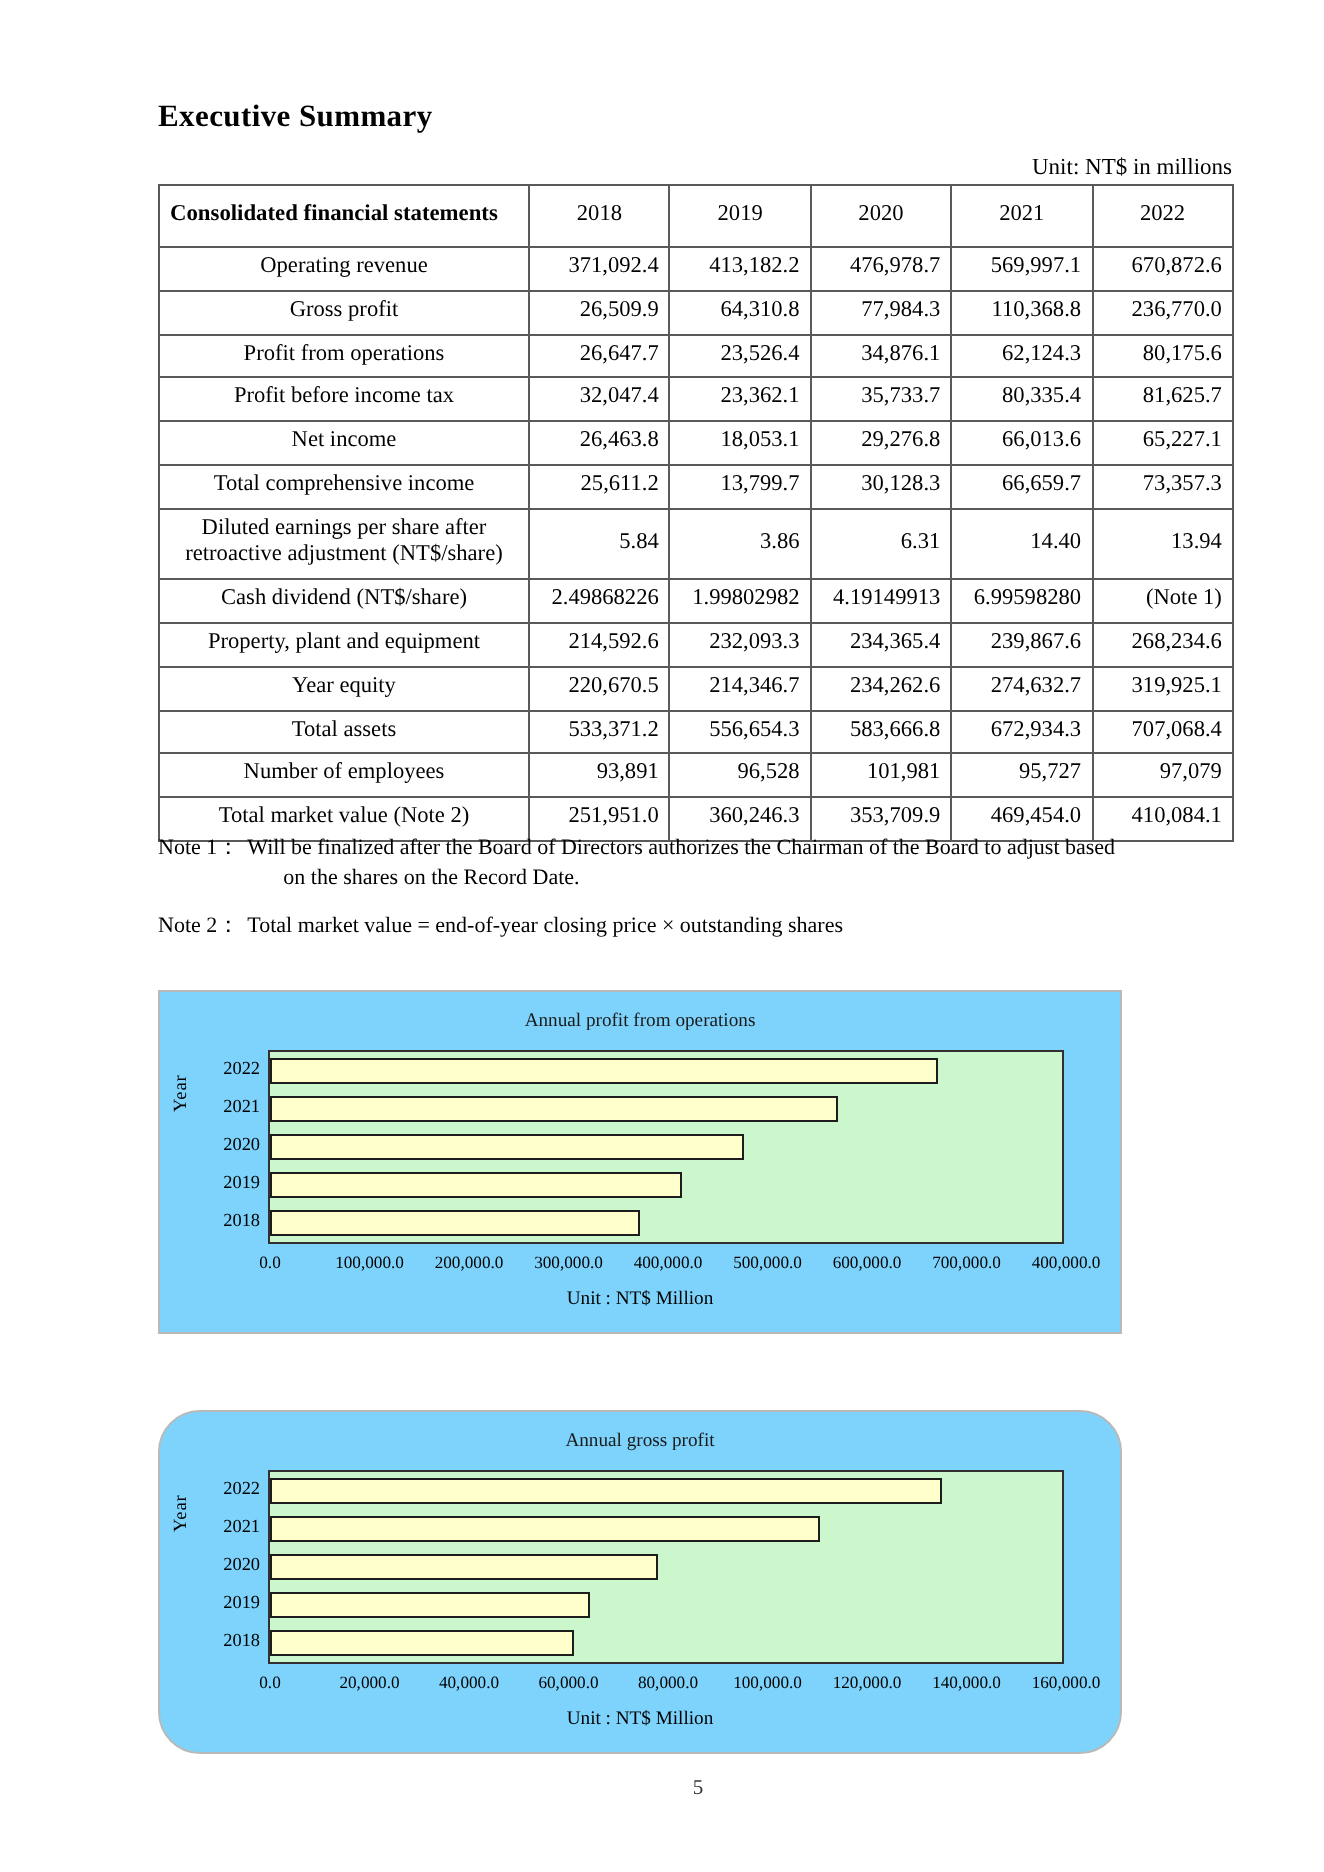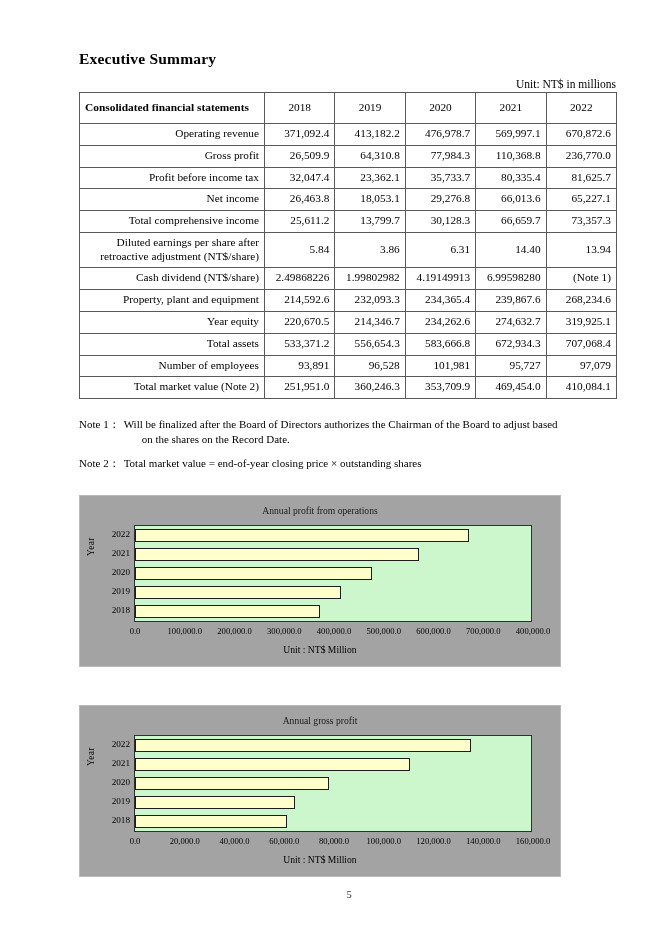--- a/index.html
+++ b/index.html
@@ -69,21 +69,21 @@
   .fin-table thead td {
     text-align: center;
     height: 23px;
   }
   .fin-table thead td.hdr-label {
     text-align: left;
     font-weight: bold;
     font-size: 11.4px;
   }
   .fin-table tbody td.rlabel {
-    text-align: right;
+    text-align: center;
   }
   .fin-table tbody td.rval {
     text-align: right;
   }
   .fin-table tbody tr { height: 21px; }
   .fin-table tbody tr.tall { height: 34px; }
   .rlabel .l2 { display: block; }
 
   
   .notes {
@@ -105,25 +105,25 @@
   }
   .note-body { flex: 1 1 auto; }
   .note-body .nl2 { display: block; padding-left: 18px; }
 
   
   .chart-box {
     position: absolute;
     left: 61px;
     width: 482px;
     border: 1px solid #b9b9b9;
-    background: #a3a3a3;
+    background: #7dd3fc;
     box-sizing: border-box;
   }
   #chart-box-1 { top: 495px; height: 172px; }
-  #chart-box-2 { top: 705px; height: 172px; }
+  #chart-box-2 { top: 705px; height: 172px; border-radius: 21px; }
 
   .chart-title {
     position: absolute;
     left: 0;
     right: 0;
     top: 9px;
     text-align: center;
     font-size: 9.6px;
     color: #1a1a1a;
   }
@@ -241,20 +241,28 @@
           </tr>
           <tr>
             <td class="rlabel">Gross profit</td>
             <td class="rval">26,509.9</td>
             <td class="rval">64,310.8</td>
             <td class="rval">77,984.3</td>
             <td class="rval">110,368.8</td>
             <td class="rval">236,770.0</td>
           </tr>
           <tr>
+            <td class="rlabel">Profit from operations</td>
+            <td class="rval">26,647.7</td>
+            <td class="rval">23,526.4</td>
+            <td class="rval">34,876.1</td>
+            <td class="rval">62,124.3</td>
+            <td class="rval">80,175.6</td>
+          </tr>
+          <tr>
             <td class="rlabel">Profit before income tax</td>
             <td class="rval">32,047.4</td>
             <td class="rval">23,362.1</td>
             <td class="rval">35,733.7</td>
             <td class="rval">80,335.4</td>
             <td class="rval">81,625.7</td>
           </tr>
           <tr>
             <td class="rlabel">Net income</td>
             <td class="rval">26,463.8</td>

